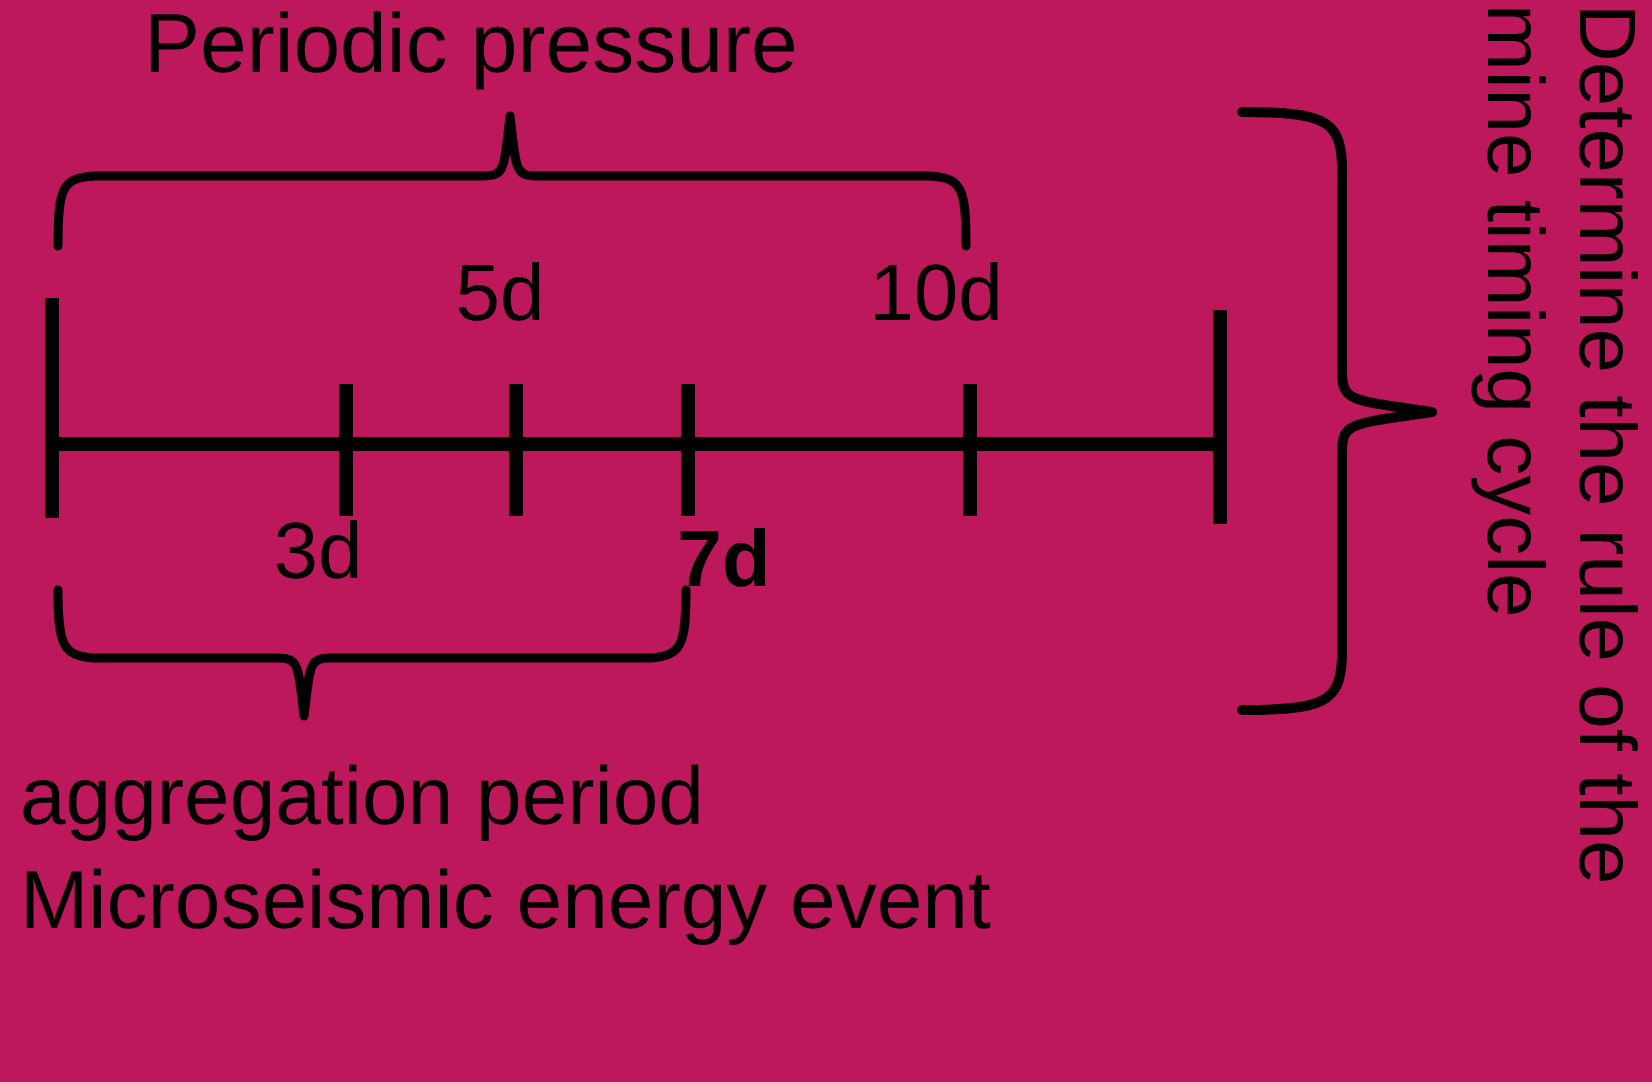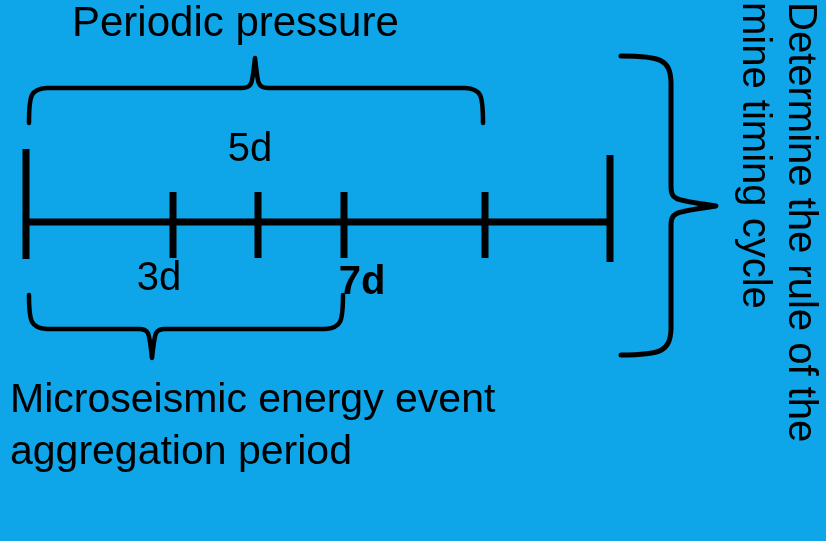--- a/index.html
+++ b/index.html
@@ -4,21 +4,21 @@
 <style>
   html, body {
     margin: 0;
     padding: 0;
     background: #ffffff;
   }
   #canvas {
     position: relative;
     width: 826px;
     height: 541px;
-    background: #0ea5e9;
+    background: #be185d;
     overflow: hidden;
     font-family: "Liberation Sans", sans-serif;
     color: #000000;
   }
   svg.layer {
     position: absolute;
     left: 0;
     top: 0;
     width: 826px;
     height: 541px;
@@ -100,28 +100,29 @@
              C 671,201 676,200 716,206
              C 676,212 671,211 671,226
              L 671,329
              C 670,351 662,355 621,355" fill="none" stroke="#000" stroke-width="5" stroke-linecap="round" stroke-linejoin="round"></path>
   </svg>
 
   <div class="lbl" id="title-periodic-pressure">Periodic pressure</div>
 
   <div class="lbl tick-label" id="tick-label-5d">5d</div>
 
+  <div class="lbl tick-label" id="tick-label-10d">10d</div>
 
   <div class="lbl tick-label" id="tick-label-3d">3d</div>
 
   <div class="lbl tick-label" id="tick-label-7d">7d</div>
 
   <div class="lbl" id="bottom-caption">
+    <div>aggregation period</div>
     <div>Microseismic energy event</div>
-    <div>aggregation period</div>
   </div>
 
   <div class="lbl" id="right-caption">
     <span class="rc-line">Determine the rule of the</span>
     <span class="rc-line">mine timing cycle</span>
   </div>
 
 </div>
 
 </body></html>

